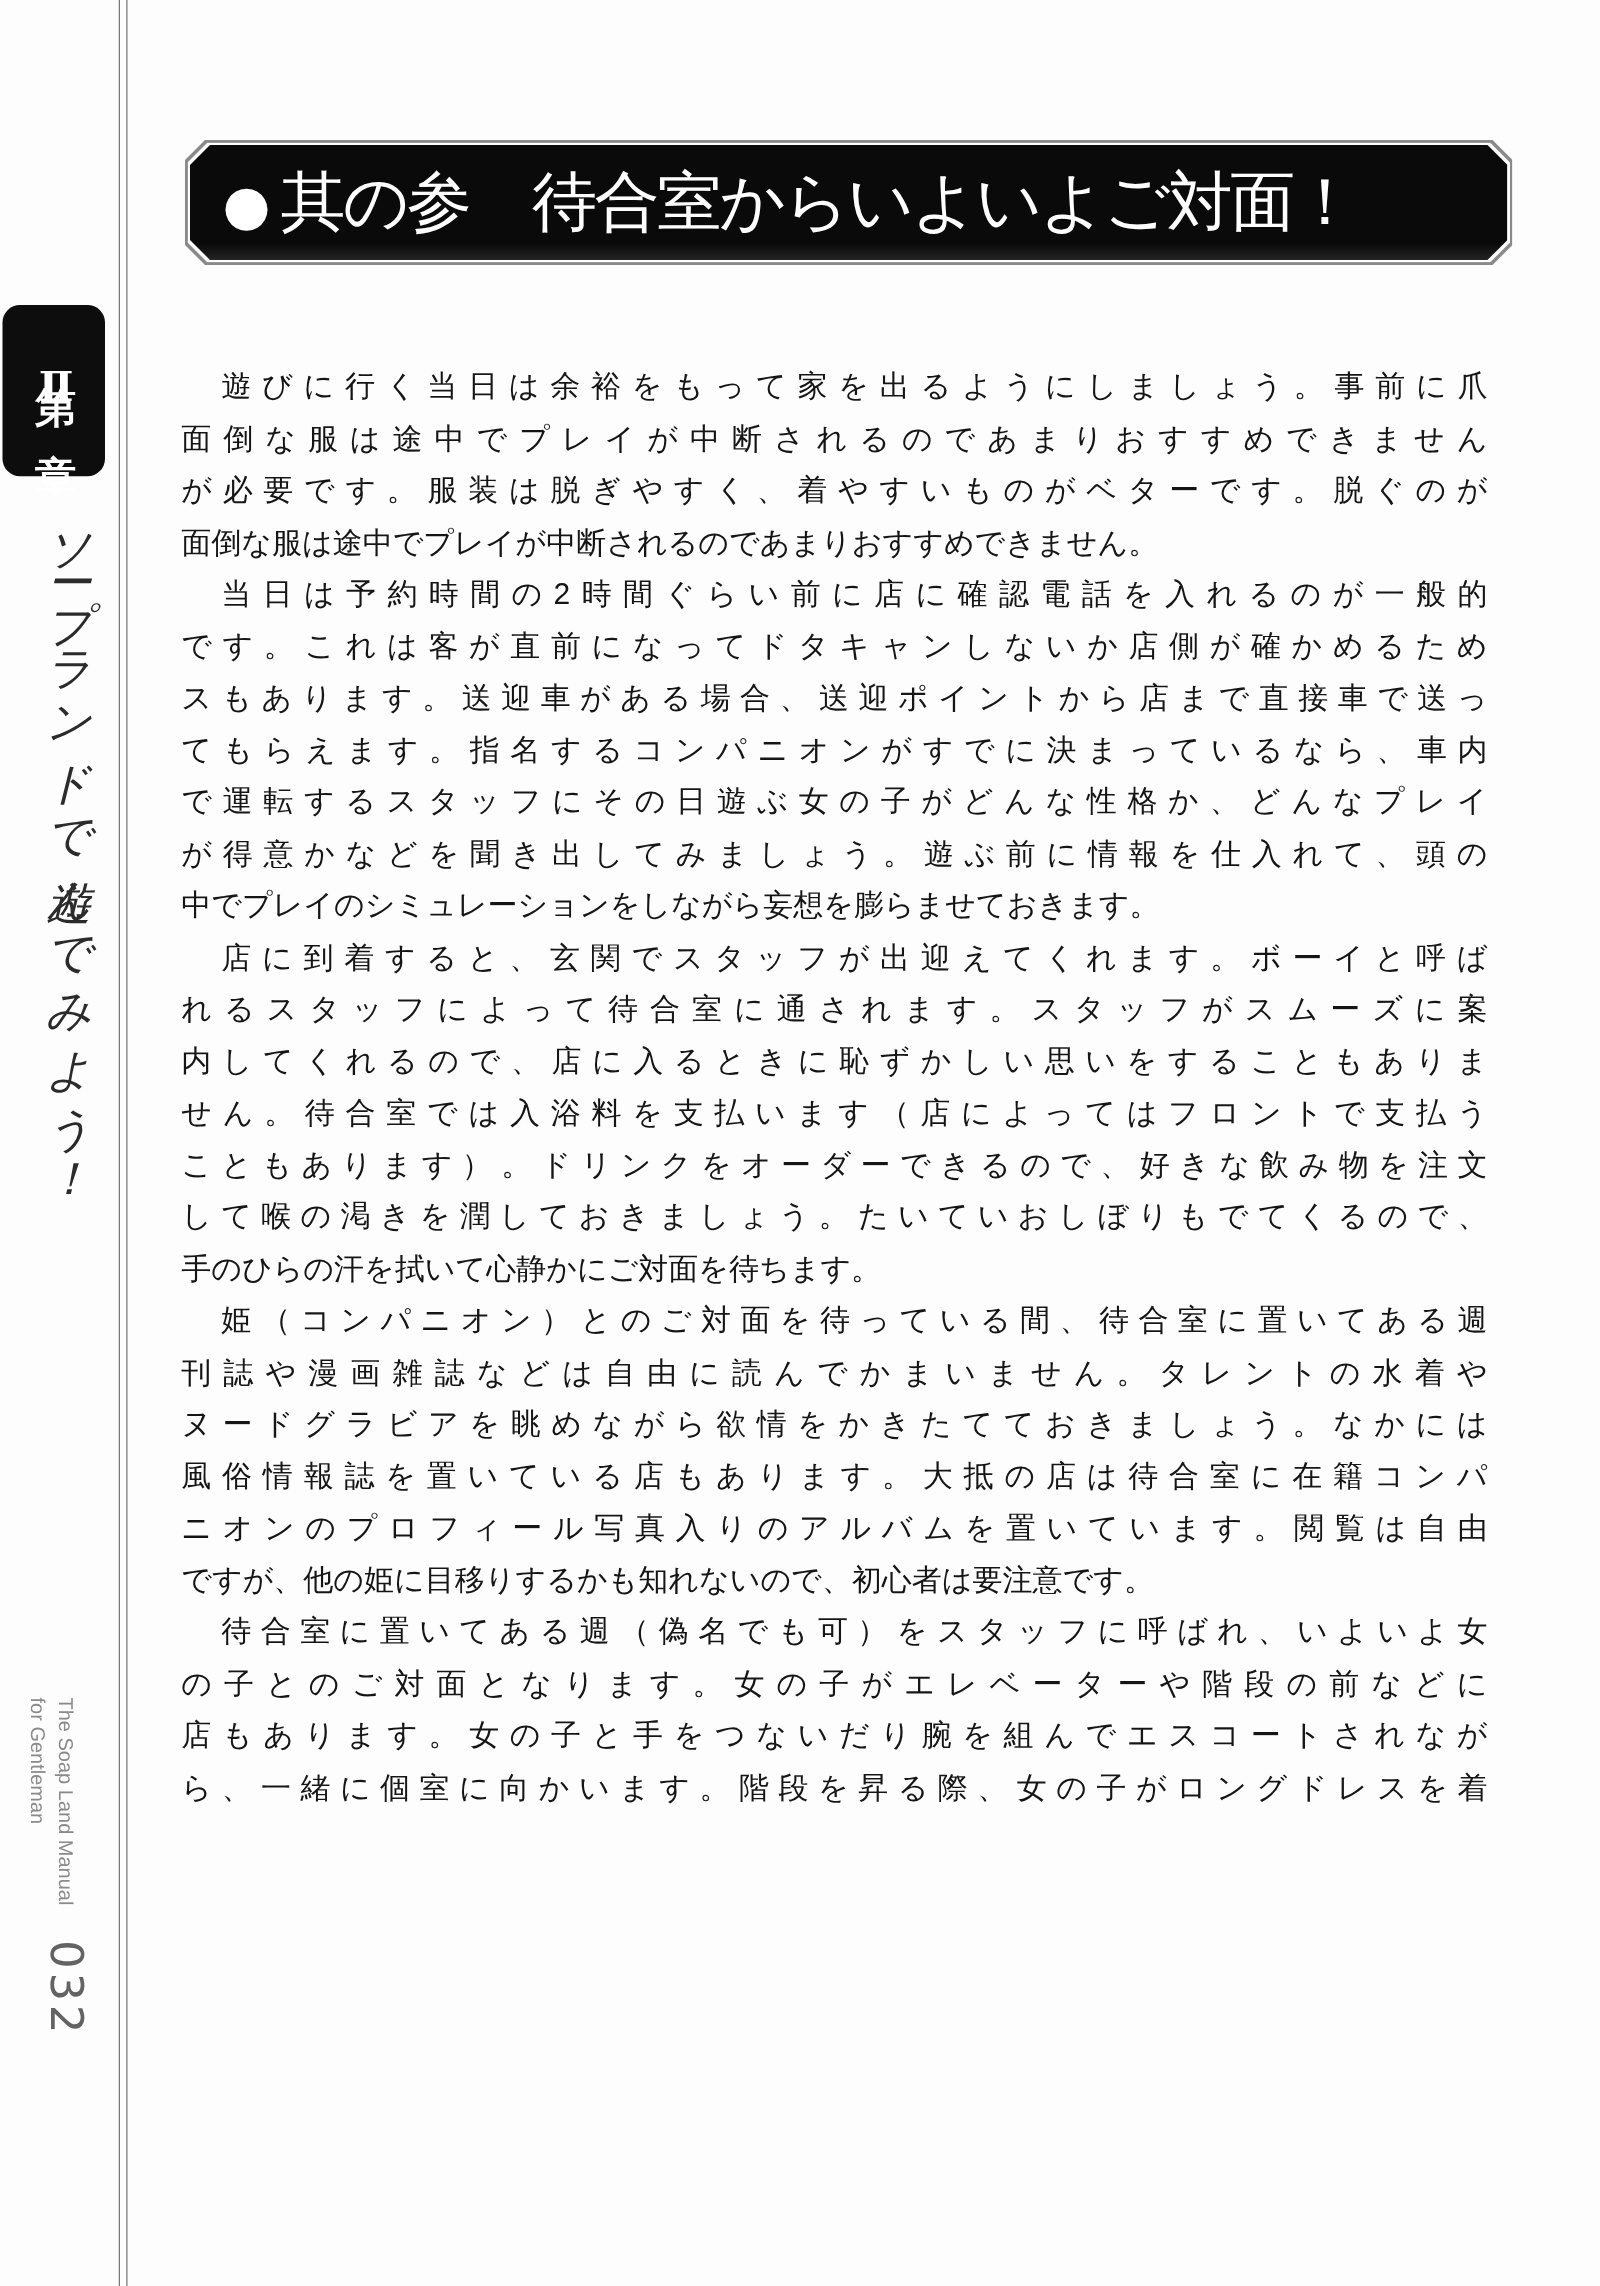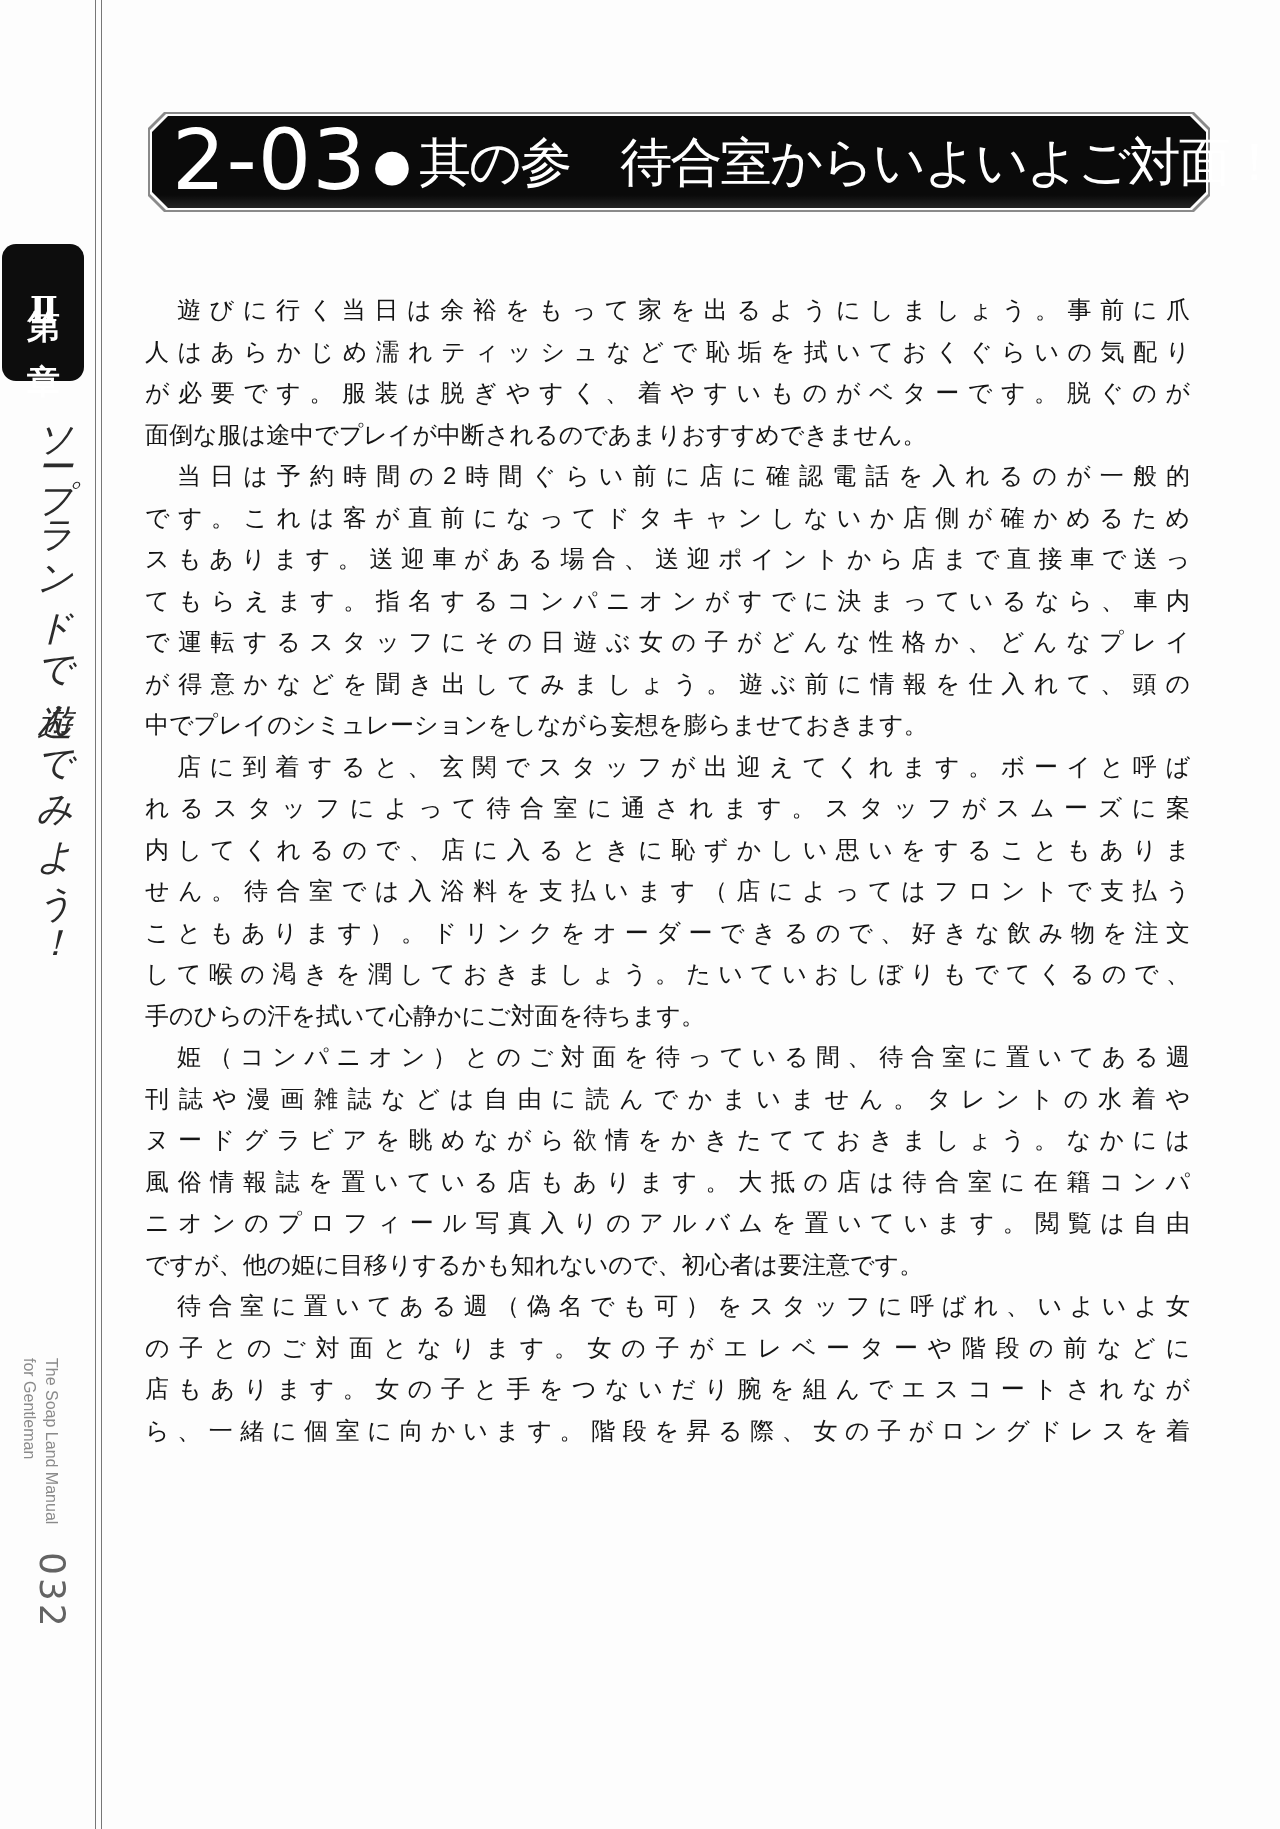--- a/index.html
+++ b/index.html
@@ -101,30 +101,29 @@
     <div class="v-text">第Ⅱ章</div>
   </div>
 
   <div class="chapter-subtitle">ソープランドで遊んでみよう！</div>
 
   <div class="banner">
     <div class="layer l-outer"></div>
     <div class="layer l-mid"></div>
     <div class="layer l-core"></div>
     <div class="content">
-      <span class="secno">2-03</span>
       <span class="bullet">●</span>
       <span class="title">其の参　待合室からいよいよご対面！</span>
     </div>
   </div>
 
   <div class="article">
       <div class="para">
         <div class="line first">遊びに行く当日は余裕をもって家を出るようにしましょう。事前に爪</div>
-        <div class="line">人はあらかじめ濡れティッシュなどで恥垢を拭いておくぐらいの気配り</div>
+        <div class="line">面倒な服は途中でプレイが中断されるのであまりおすすめできません</div>
         <div class="line">が必要です。服装は脱ぎやすく、着やすいものがベターです。脱ぐのが</div>
         <div class="line plast">面倒な服は途中でプレイが中断されるのであまりおすすめできません。</div>
       </div>
       <div class="para">
         <div class="line first">当日は予約時間の2時間ぐらい前に店に確認電話を入れるのが一般的</div>
         <div class="line">です。これは客が直前になってドタキャンしないか店側が確かめるため</div>
         <div class="line">スもあります。送迎車がある場合、送迎ポイントから店まで直接車で送っ</div>
         <div class="line">てもらえます。指名するコンパニオンがすでに決まっているなら、車内</div>
         <div class="line">で運転するスタッフにその日遊ぶ女の子がどんな性格か、どんなプレイ</div>
         <div class="line">が得意かなどを聞き出してみましょう。遊ぶ前に情報を仕入れて、頭の</div>

